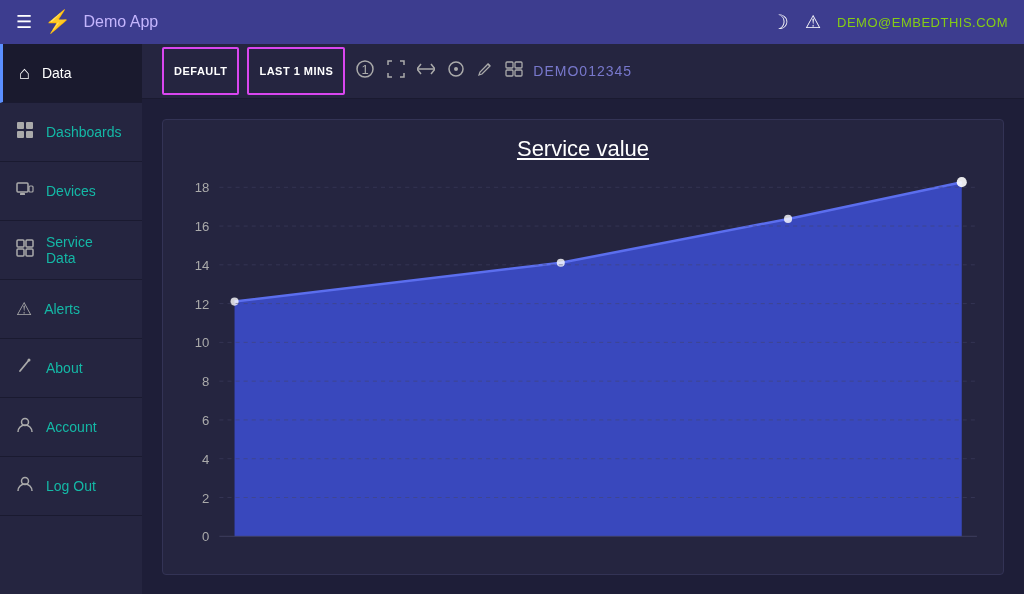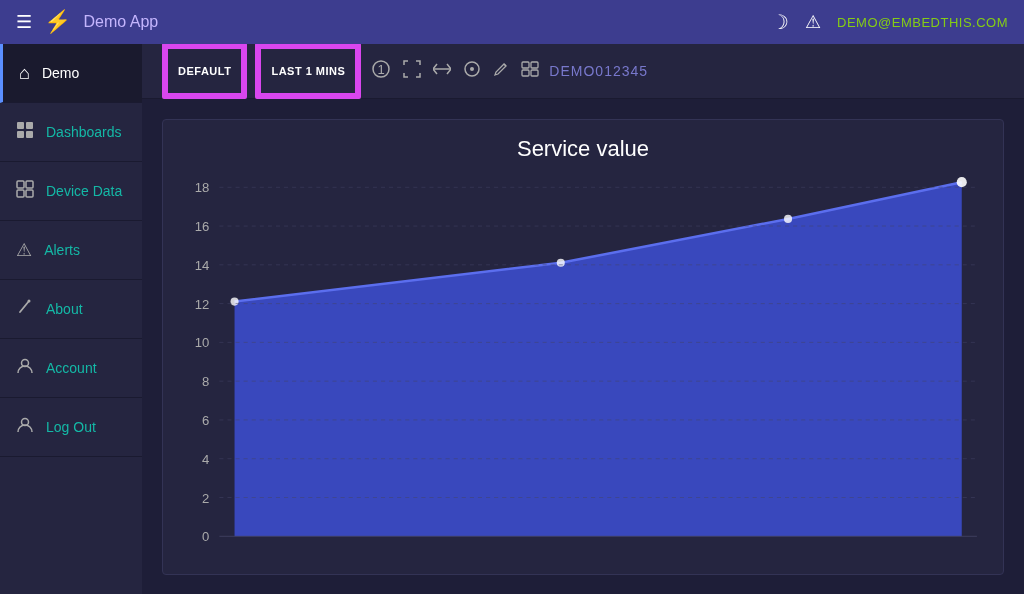--- a/index.html
+++ b/index.html
@@ -89,21 +89,21 @@
       height: 55px;
       background: #252540;
       display: flex;
       align-items: center;
       padding: 0 20px;
       gap: 8px;
       border-bottom: 1px solid #1a1a30;
       flex-shrink: 0;
     }
     .toolbar-btn {
-      border: 6px solid #d946ef;
+      border: 2px solid #d946ef;
       background: transparent;
       color: #fff;
       padding: 16px 10px;
       font-size: 11px;
       font-weight: 600;
       letter-spacing: 0.5px;
       cursor: pointer;
       border-radius: 2px;
     }
     .toolbar-icon {
@@ -118,20 +118,21 @@
       margin-left: 0;
       letter-spacing: 1px;
     }
 
     
     .chart-area {
       flex: 1;
       padding: 20px;
       display: flex;
       align-items: stretch;
+      text-decoration: underline;
     }
     .chart-container {
       background: #252540;
       border: 1px solid #333355;
       border-radius: 4px;
       flex: 1;
       display: flex;
       flex-direction: column;
       padding: 16px 16px 12px 16px;
       position: relative;
@@ -166,43 +167,53 @@
     <span class="alert-icon">⚠</span>
     <span class="user-email">DEMO@EMBEDTHIS.COM</span>
   </div>
 </header>
 
 <div class="main-layout">
 
   <nav class="sidebar">
     <div class="sidebar-item active">
       <span class="sidebar-item-icon">⌂</span>
-      <span class="sidebar-item-label">Demo</span>
+      <span class="sidebar-item-label">Data</span>
     </div>
     <div class="sidebar-item">
       <span class="sidebar-item-icon">
         <svg width="18" height="18" viewBox="0 0 18 18" fill="none">
           <rect x="1" y="1" width="7" height="7" rx="1" fill="#aaa"></rect>
           <rect x="10" y="1" width="7" height="7" rx="1" fill="#aaa"></rect>
           <rect x="1" y="10" width="7" height="7" rx="1" fill="#aaa"></rect>
           <rect x="10" y="10" width="7" height="7" rx="1" fill="#aaa"></rect>
         </svg>
       </span>
       <span class="sidebar-item-label">Dashboards</span>
     </div>
     <div class="sidebar-item">
       <span class="sidebar-item-icon">
         <svg width="18" height="18" viewBox="0 0 18 18" fill="none">
+          <rect x="1" y="3" width="11" height="9" rx="1" stroke="#aaa" stroke-width="1.5" fill="none"></rect>
+          <rect x="4" y="13" width="5" height="2" rx="0.5" fill="#aaa"></rect>
+          <rect x="13" y="6" width="4" height="6" rx="1" stroke="#aaa" stroke-width="1.2" fill="none"></rect>
+        </svg>
+      </span>
+      <span class="sidebar-item-label">Devices</span>
+    </div>
+    <div class="sidebar-item">
+      <span class="sidebar-item-icon">
+        <svg width="18" height="18" viewBox="0 0 18 18" fill="none">
           <rect x="1" y="1" width="7" height="7" rx="1" stroke="#aaa" stroke-width="1.5" fill="none"></rect>
           <rect x="10" y="1" width="7" height="7" rx="1" stroke="#aaa" stroke-width="1.5" fill="none"></rect>
           <rect x="1" y="10" width="7" height="7" rx="1" stroke="#aaa" stroke-width="1.5" fill="none"></rect>
           <rect x="10" y="10" width="7" height="7" rx="1" stroke="#aaa" stroke-width="1.5" fill="none"></rect>
         </svg>
       </span>
-      <span class="sidebar-item-label">Device Data</span>
+      <span class="sidebar-item-label">Service Data</span>
     </div>
     <div class="sidebar-item">
       <span class="sidebar-item-icon">⚠</span>
       <span class="sidebar-item-label">Alerts</span>
     </div>
     <div class="sidebar-item">
       <span class="sidebar-item-icon">
         <svg width="18" height="18" viewBox="0 0 18 18" fill="none">
           <path d="M4 14L13 3" stroke="#aaa" stroke-width="1.8" stroke-linecap="round"></path>
           <circle cx="13" cy="3" r="1.5" fill="#aaa"></circle>

